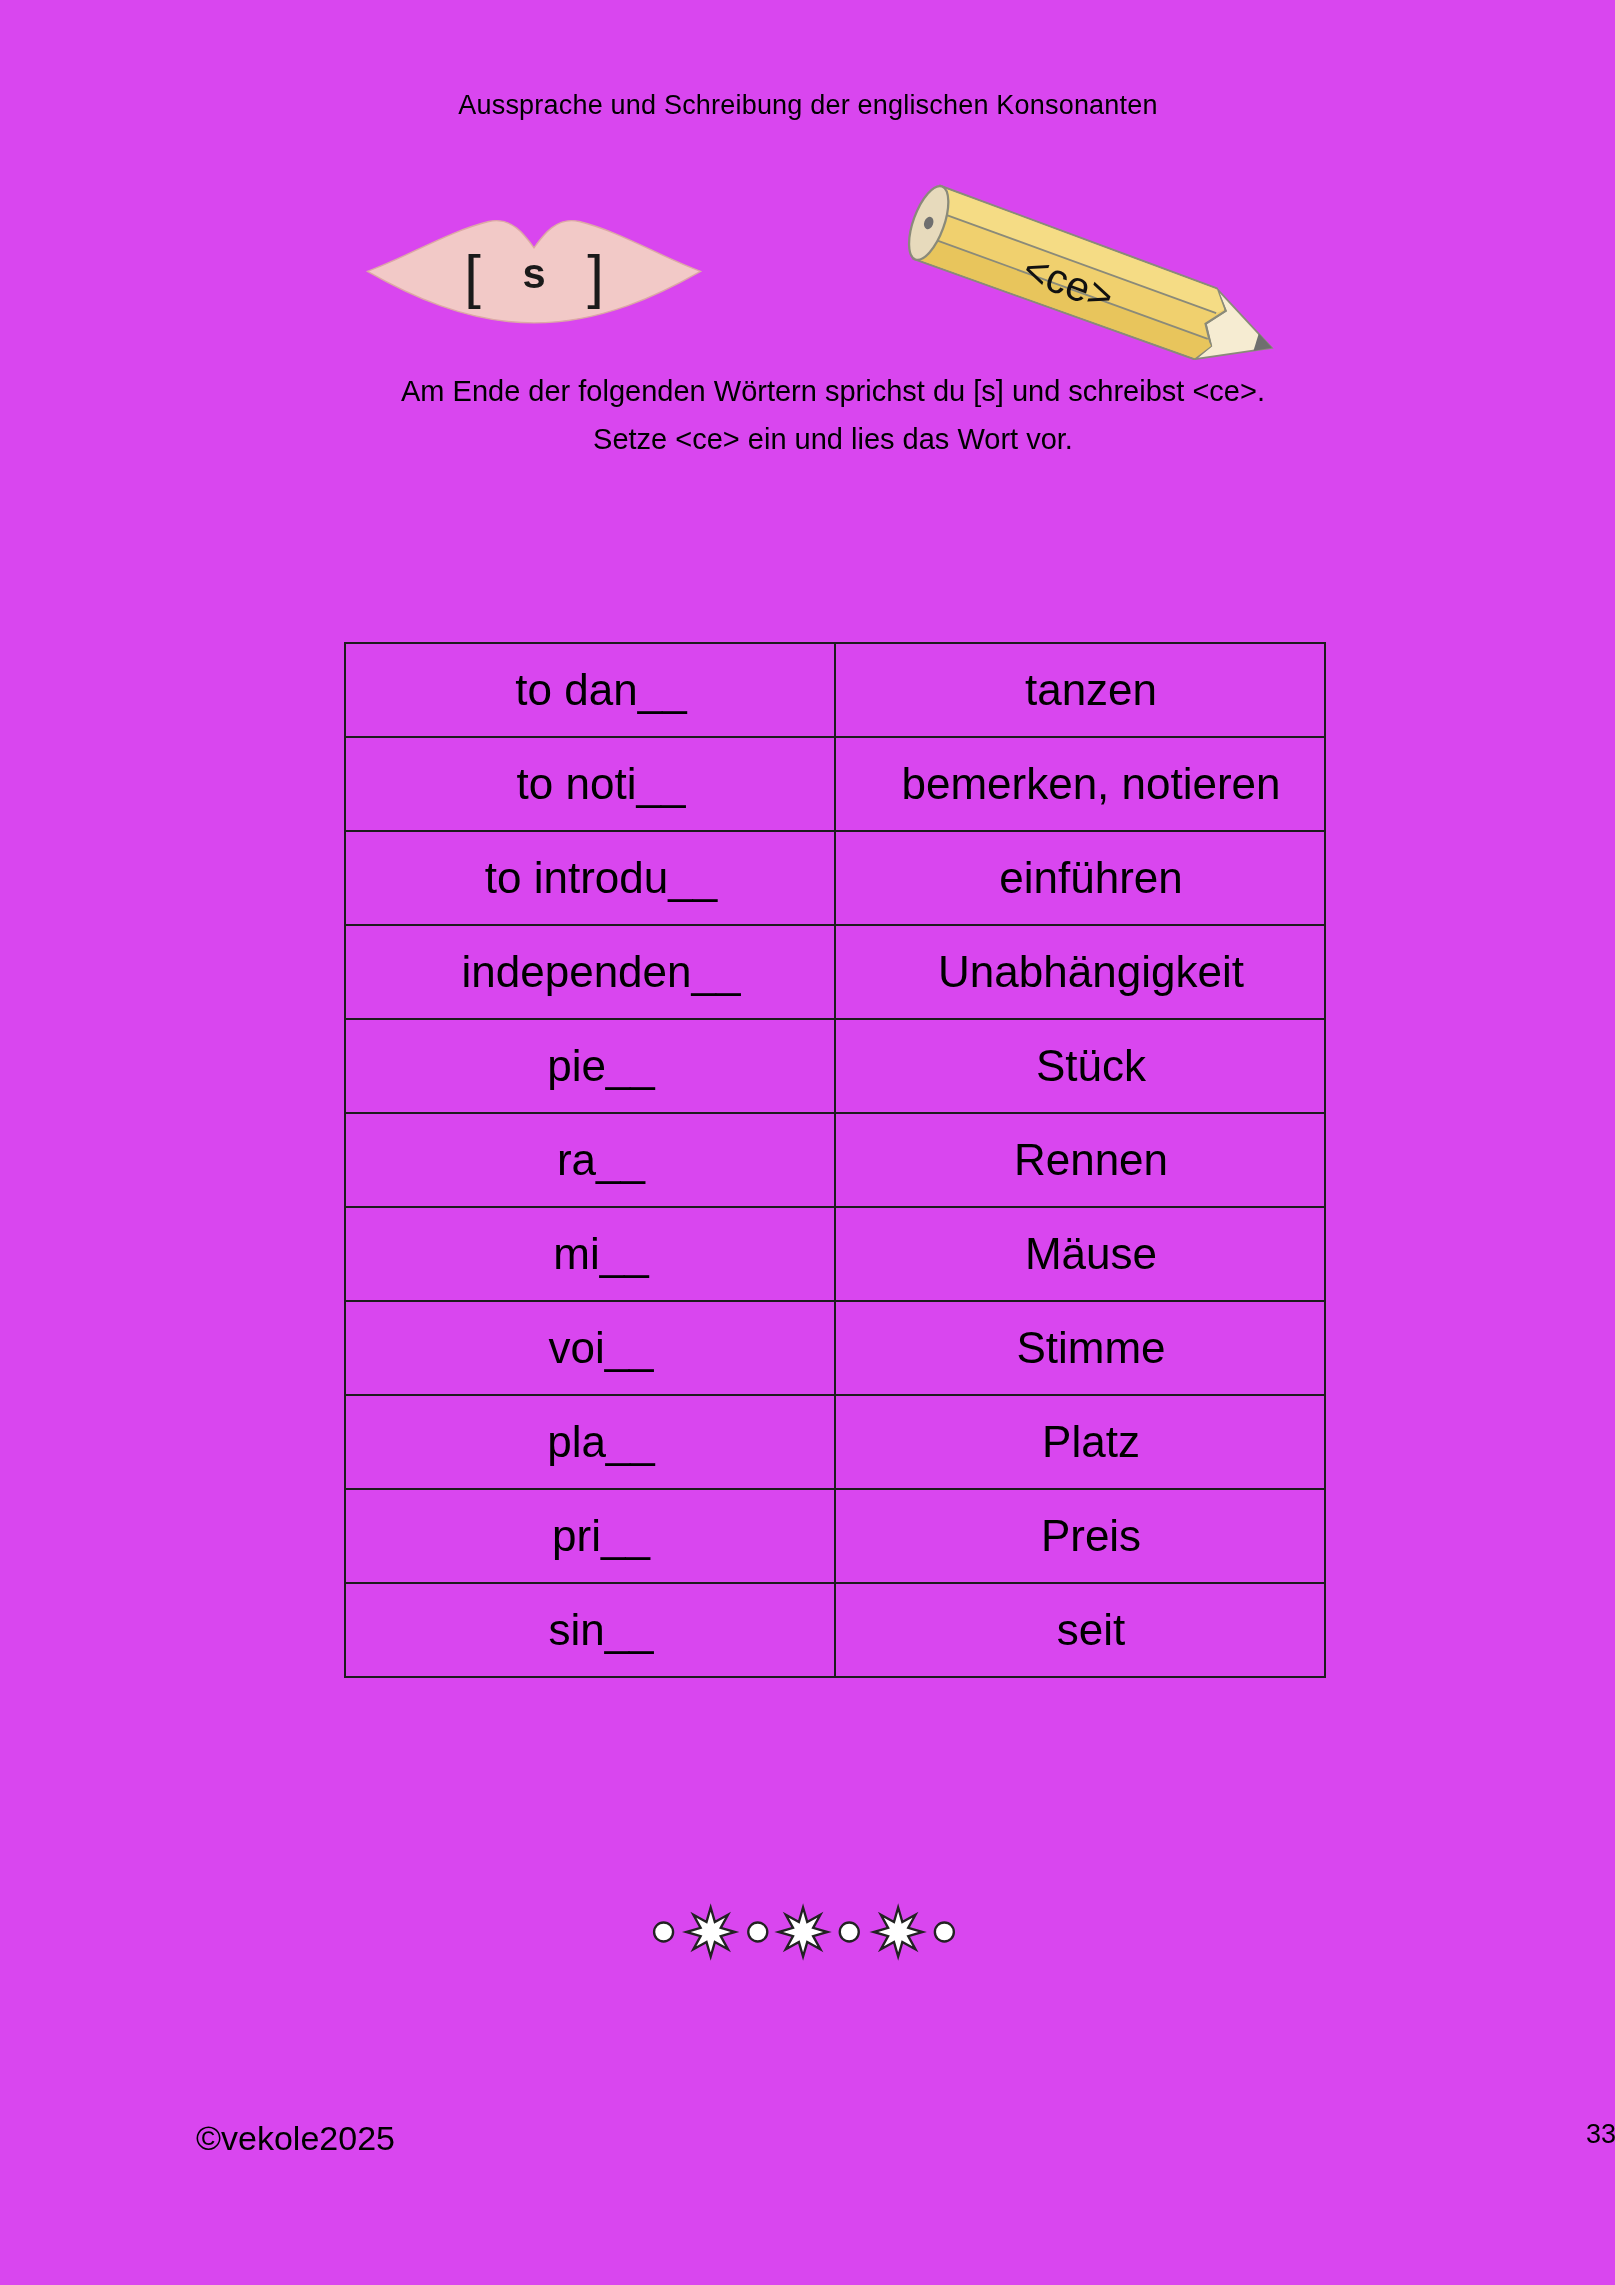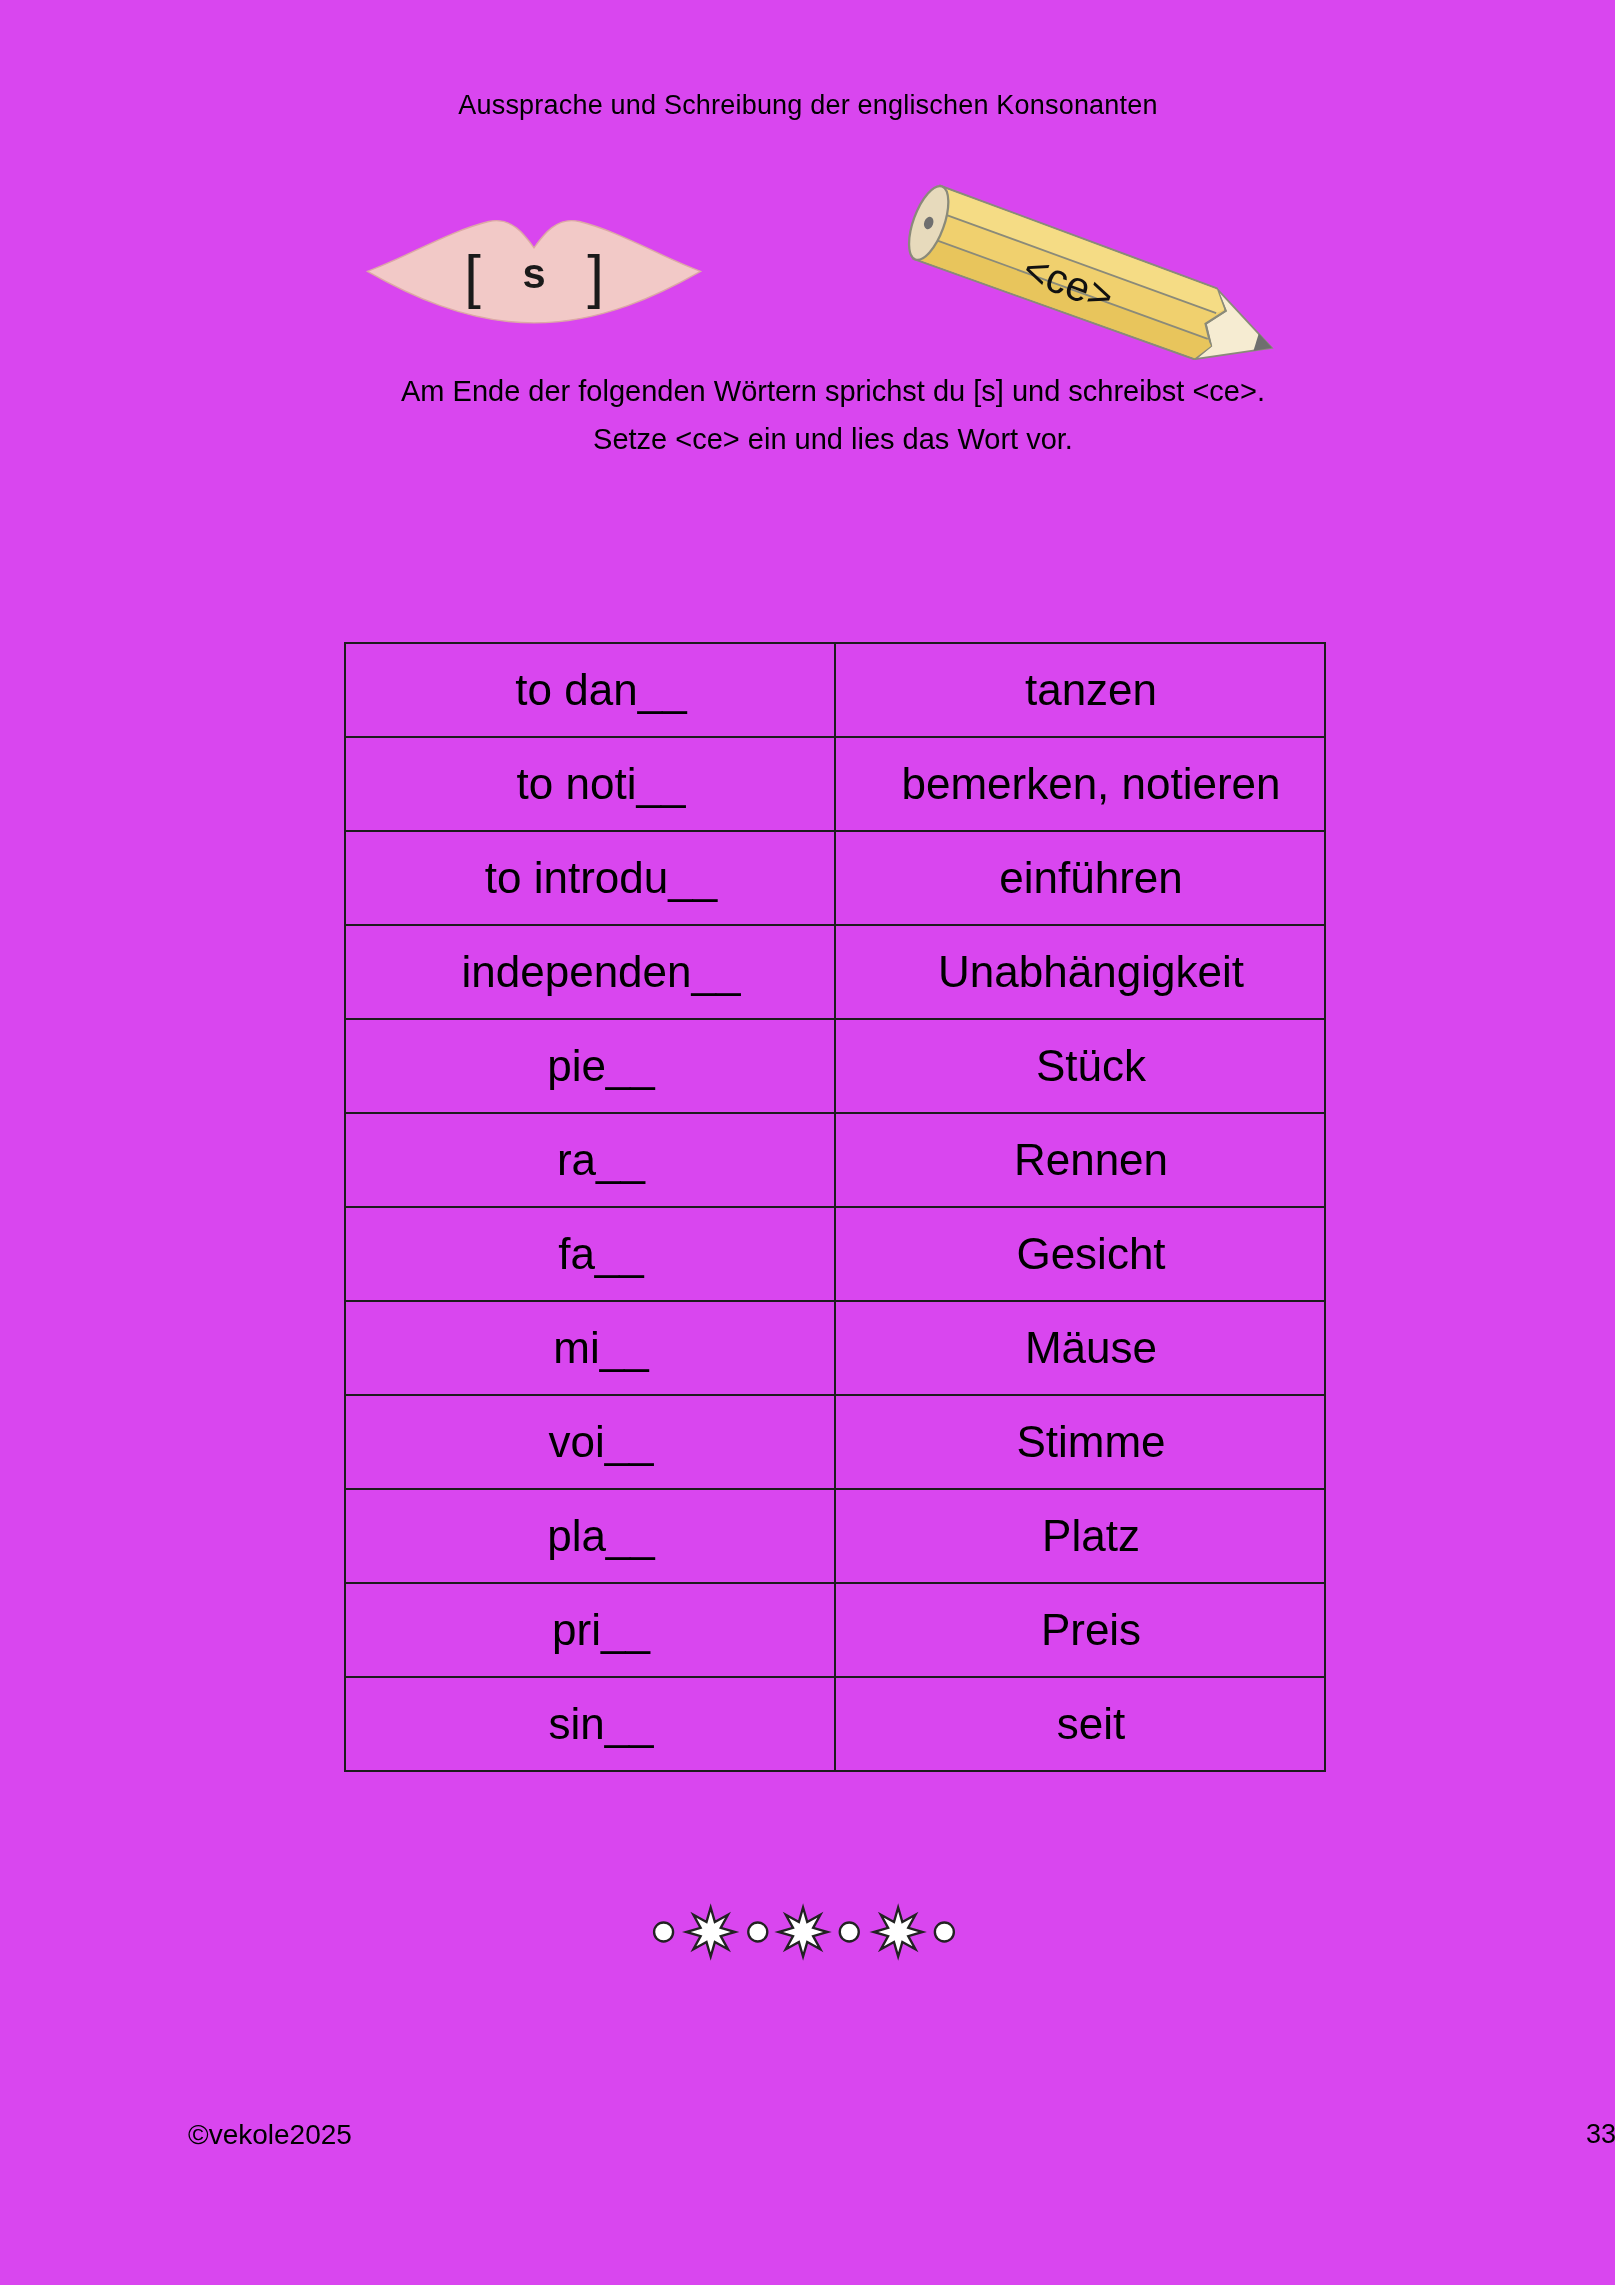--- a/index.html
+++ b/index.html
@@ -30,21 +30,21 @@
   .word-table td {
     width:464px; height:90px;
     border:2.3px solid #1c1c1c;
     text-align:center; vertical-align:middle;
     font-size:44px;
     padding-left:23px;
   }
   .word-table { border:2.7px solid #1c1c1c; }
   .stars-svg { position:absolute; left:650px; top:1903px; }
   .footer-copyright {
-    position:absolute; left:188px; top:2119px; font-size:28px;
+    position:absolute; left:196px; top:2119px; font-size:34px;
   }
   .footer-page {
     position:absolute; left:0; top:2119px; width:100%;
     text-align:right; font-size:27px;
   }
   .lips-bracket { font-size:66px; font-weight:400; fill:#1a1a1a; }
   .lips-sound   { font-size:46px; font-weight:700; fill:#1a1a1a; }
   .pencil-label { font-size:46px; fill:#111; }
 </style>
 </head>
@@ -112,24 +112,20 @@
       </tr>
       <tr>
         <td>pie__</td>
         <td>Stück</td>
       </tr>
       <tr>
         <td>ra__</td>
         <td>Rennen</td>
       </tr>
       <tr>
-        <td>fa__</td>
-        <td>Gesicht</td>
-      </tr>
-      <tr>
         <td>mi__</td>
         <td>Mäuse</td>
       </tr>
       <tr>
         <td>voi__</td>
         <td>Stimme</td>
       </tr>
       <tr>
         <td>pla__</td>
         <td>Platz</td>

